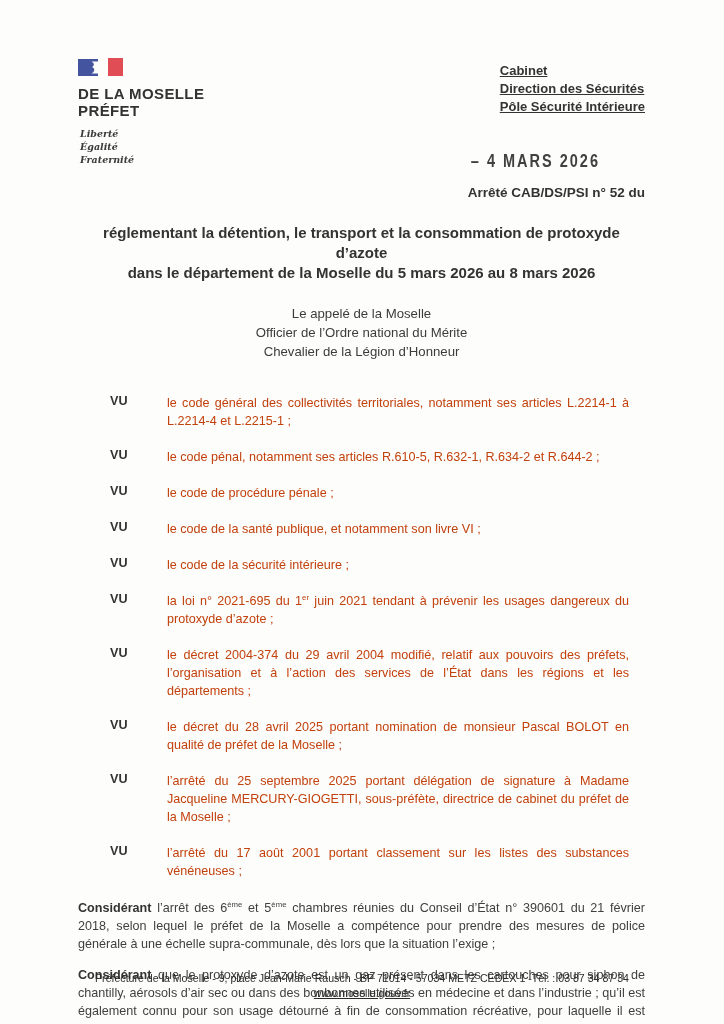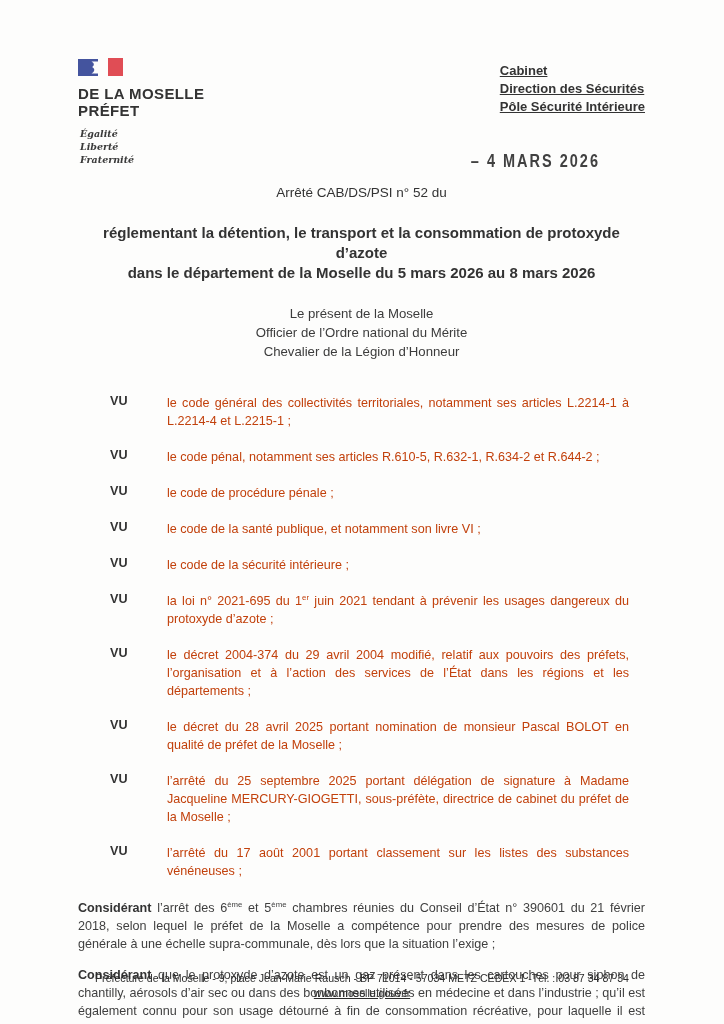--- a/index.html
+++ b/index.html
@@ -66,23 +66,23 @@
     letter-spacing: 2px;
     color: #414141;
     transform: scaleY(1.3);
     transform-origin: top right;
     white-space: nowrap;
   }
 
   
   .title {
     margin: 18px 0 0 0;
-    text-align: center;
+    text-align: right;
     font-size: 13.5px;
-    font-weight: 400;
+    font-weight: 700;
     color: #333;
     line-height: 18px;
   }
   .subtitle {
     margin-top: 21px;
     text-align: center;
     font-size: 15px;
     font-weight: 700;
     color: #333;
     line-height: 20px;
@@ -165,43 +165,43 @@
       <svg class="flag-svg" width="54" height="23" viewBox="0 0 54 23" aria-hidden="true">
         <rect x="0" y="3" width="20" height="17" fill="#44549e"></rect>
         <path d="M13.5 5.5 c3 1.6 3 4.2 0.6 5.6 c3.2 1.5 2.8 4.7 -0.6 6.4 l6.5 0 l0 -12 z" fill="#fdfdfc"></path>
         <rect x="30" y="2" width="15" height="18" fill="#e04d55"></rect>
       </svg>
       <div class="logo-name">
         <div>DE LA MOSELLE</div>
         <div>PRÉFET</div>
       </div>
       <div class="motto">
+        <div>Liberté</div>
         <div>Égalité</div>
-        <div>Liberté</div>
         <div>Fraternité</div>
       </div>
     </div>
     <div class="service-block">
       <div>Cabinet</div>
       <div>Direction des Sécurités</div>
       <div>Pôle Sécurité Intérieure</div>
     </div>
   </div>
 
   <div class="stamp">– 4 MARS 2026</div>
 
   <h1 class="title">Arrêté CAB/DS/PSI n° 52 du</h1>
 
   <div class="subtitle">
     <div>réglementant la détention, le transport et la consommation de protoxyde d’azote</div>
     <div>dans le département de la Moselle du 5 mars 2026 au 8 mars 2026</div>
   </div>
 
   <div class="issuer">
-    <div>Le présent de la Moselle</div>
+    <div>Le appelé de la Moselle</div>
     <div>Officier de l’Ordre national du Mérite</div>
     <div>Chevalier de la Légion d’Honneur</div>
   </div>
 
   <section class="vu-list">
     <div class="vu-row">
       <span class="vu-label">VU</span>
       <p class="vu-text"><span>le code général des collectivités territoriales, notamment ses articles L.2214-1 à L.2214-4 et L.2215-1 ;</span></p>
     </div>
     <div class="vu-row">

